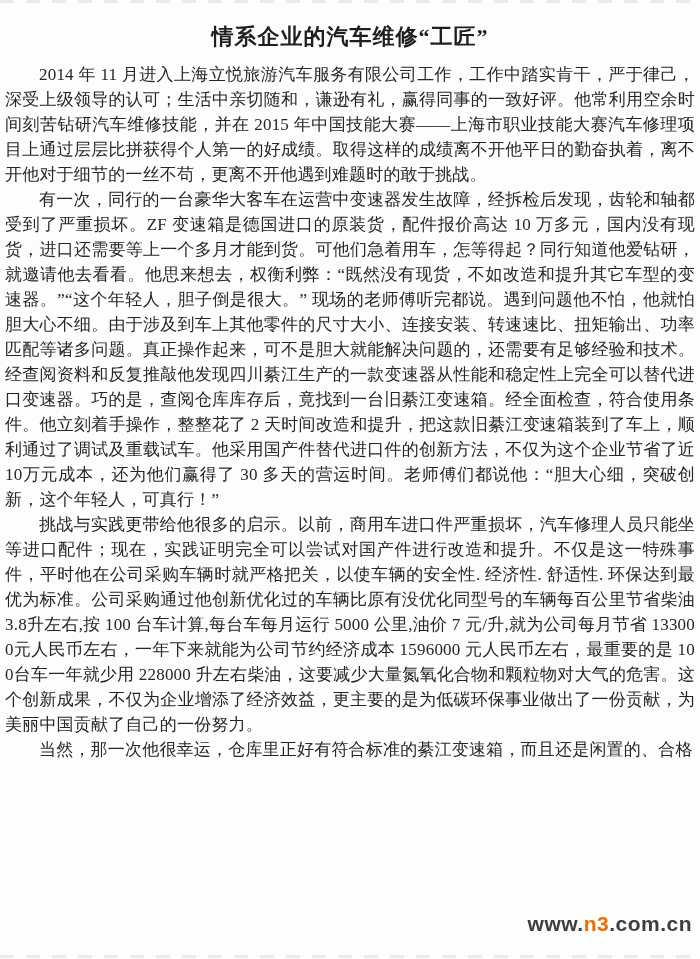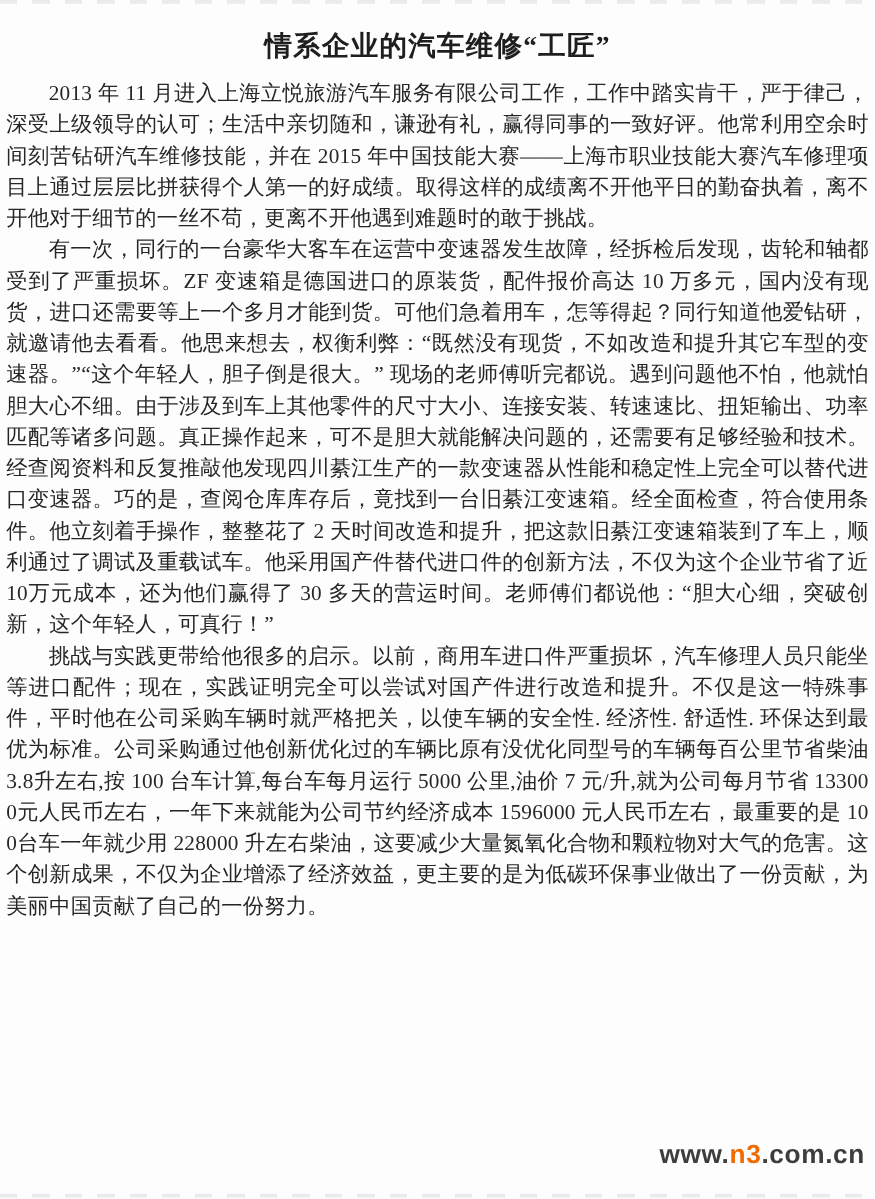--- a/index.html
+++ b/index.html
@@ -67,23 +67,24 @@
 </style>
 </head>
 <body>
 
 <div class="page">
   <div class="scan-edge top"></div>
 
   <h1 class="doc-title">情系企业的汽车维修“工匠”</h1>
 
   <div class="doc-body">
-    <p>2013 年 11 月进入上海立悦旅游汽车服务有限公司工作，工作中踏实肯干，严于律己，深受上级领导的认可；生活中亲切随和，谦逊有礼，赢得同事的一致好评。他常利用空余时间刻苦钻研汽车维修技能，并在 2015 年中国技能大赛——上海市职业技能大赛汽车修理项目上通过层层比拼获得个人第一的好成绩。取得这样的成绩离不开他平日的勤奋执着，离不开他对于细节的一丝不苟，更离不开他遇到难题时的敢于挑战。</p>
+    <p>2014 年 11 月进入上海立悦旅游汽车服务有限公司工作，工作中踏实肯干，严于律己，深受上级领导的认可；生活中亲切随和，谦逊有礼，赢得同事的一致好评。他常利用空余时间刻苦钻研汽车维修技能，并在 2015 年中国技能大赛——上海市职业技能大赛汽车修理项目上通过层层比拼获得个人第一的好成绩。取得这样的成绩离不开他平日的勤奋执着，离不开他对于细节的一丝不苟，更离不开他遇到难题时的敢于挑战。</p>
     <p>有一次，同行的一台豪华大客车在运营中变速器发生故障，经拆检后发现，齿轮和轴都受到了严重损坏。ZF 变速箱是德国进口的原装货，配件报价高达 10 万多元，国内没有现货，进口还需要等上一个多月才能到货。可他们急着用车，怎等得起？同行知道他爱钻研，就邀请他去看看。他思来想去，权衡利弊：“既然没有现货，不如改造和提升其它车型的变速器。”“这个年轻人，胆子倒是很大。” 现场的老师傅听完都说。遇到问题他不怕，他就怕胆大心不细。由于涉及到车上其他零件的尺寸大小、连接安装、转速速比、扭矩输出、功率匹配等诸多问题。真正操作起来，可不是胆大就能解决问题的，还需要有足够经验和技术。经查阅资料和反复推敲他发现四川綦江生产的一款变速器从性能和稳定性上完全可以替代进口变速器。巧的是，查阅仓库库存后，竟找到一台旧綦江变速箱。经全面检查，符合使用条件。他立刻着手操作，整整花了 2 天时间改造和提升，把这款旧綦江变速箱装到了车上，顺利通过了调试及重载试车。他采用国产件替代进口件的创新方法，不仅为这个企业节省了近 10万元成本，还为他们赢得了 30 多天的营运时间。老师傅们都说他：“胆大心细，突破创新，这个年轻人，可真行！”</p>
     <p>挑战与实践更带给他很多的启示。以前，商用车进口件严重损坏，汽车修理人员只能坐等进口配件；现在，实践证明完全可以尝试对国产件进行改造和提升。不仅是这一特殊事件，平时他在公司采购车辆时就严格把关，以使车辆的安全性. 经济性. 舒适性. 环保达到最优为标准。公司采购通过他创新优化过的车辆比原有没优化同型号的车辆每百公里节省柴油 3.8升左右,按 100 台车计算,每台车每月运行 5000 公里,油价 7 元/升,就为公司每月节省 133000元人民币左右，一年下来就能为公司节约经济成本 1596000 元人民币左右，最重要的是 100台车一年就少用 228000 升左右柴油，这要减少大量氮氧化合物和颗粒物对大气的危害。这个创新成果，不仅为企业增添了经济效益，更主要的是为低碳环保事业做出了一份贡献，为美丽中国贡献了自己的一份努力。</p>
+    <p>当然，那一次他很幸运，仓库里正好有符合标准的綦江变速箱，而且还是闲置的、合格</p>
   </div>
 
   <div class="watermark">
     <span class="wm-gray">www.</span><span class="wm-orange">n3</span><span class="wm-gray">.com.cn</span>
   </div>
 
   <div class="scan-edge bottom"></div>
 </div>
 
 </body></html>

